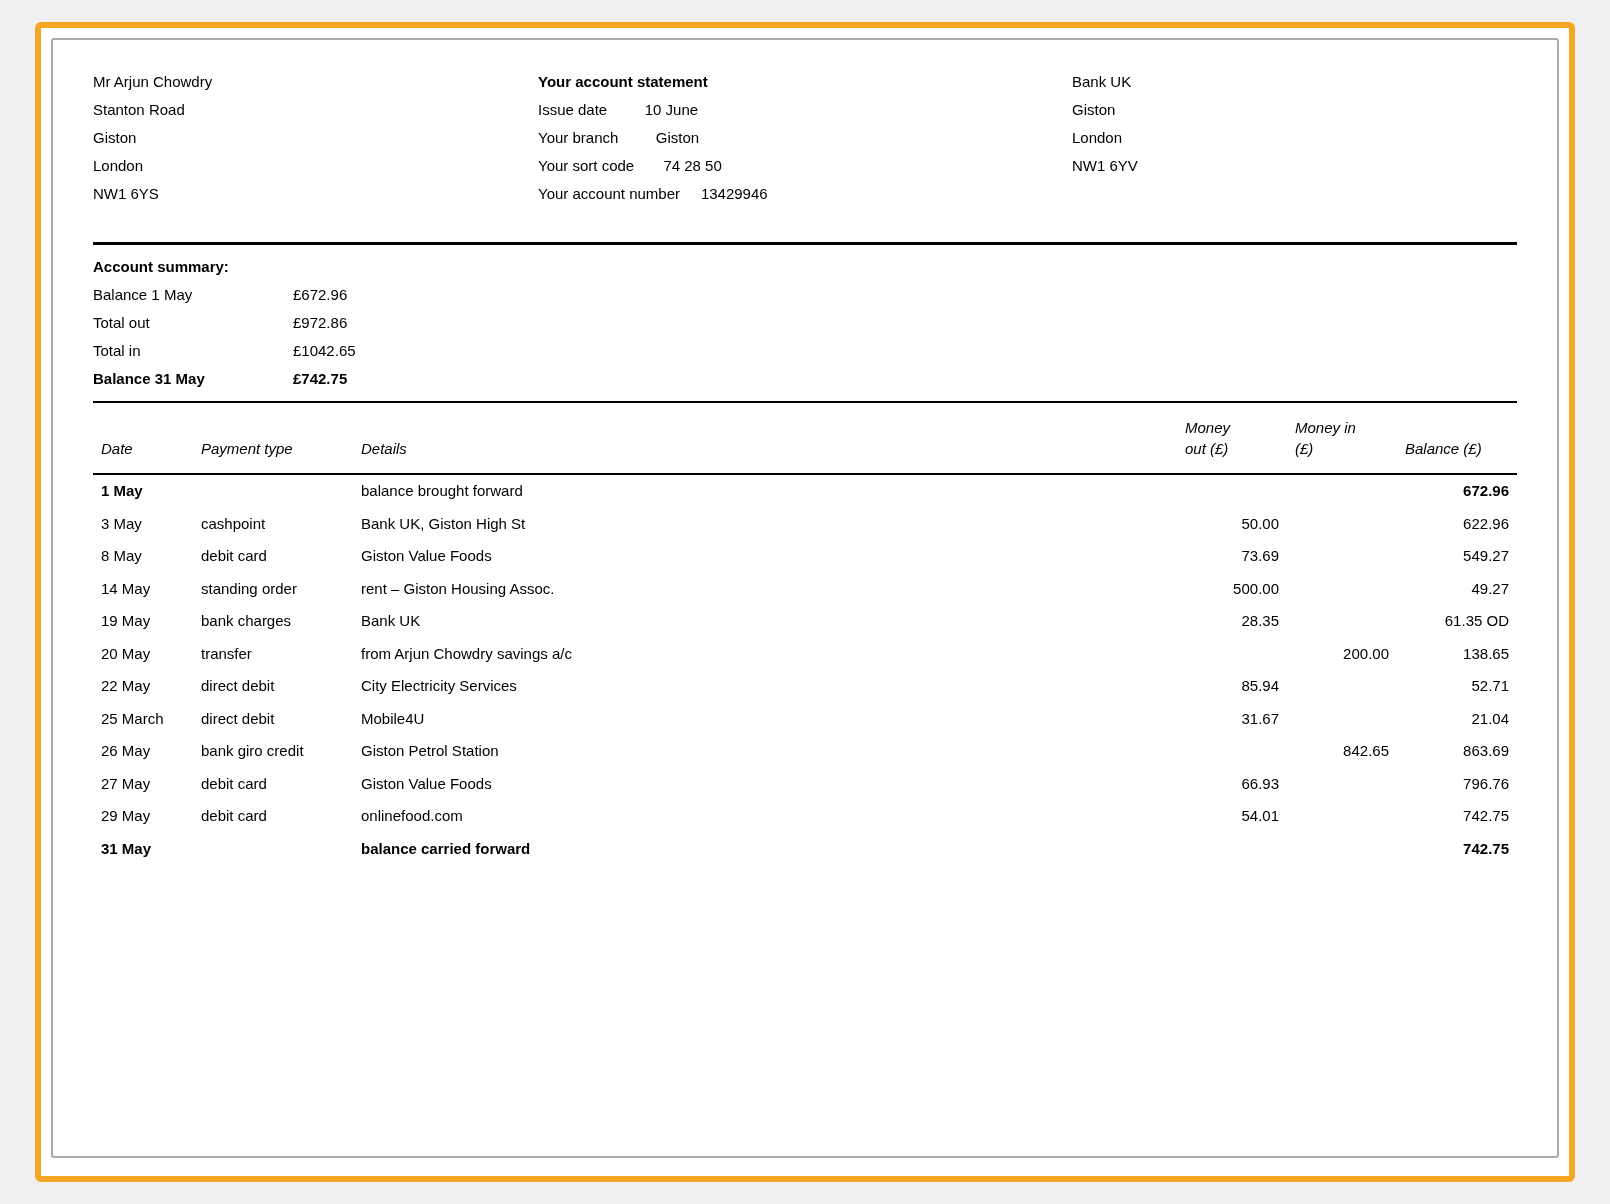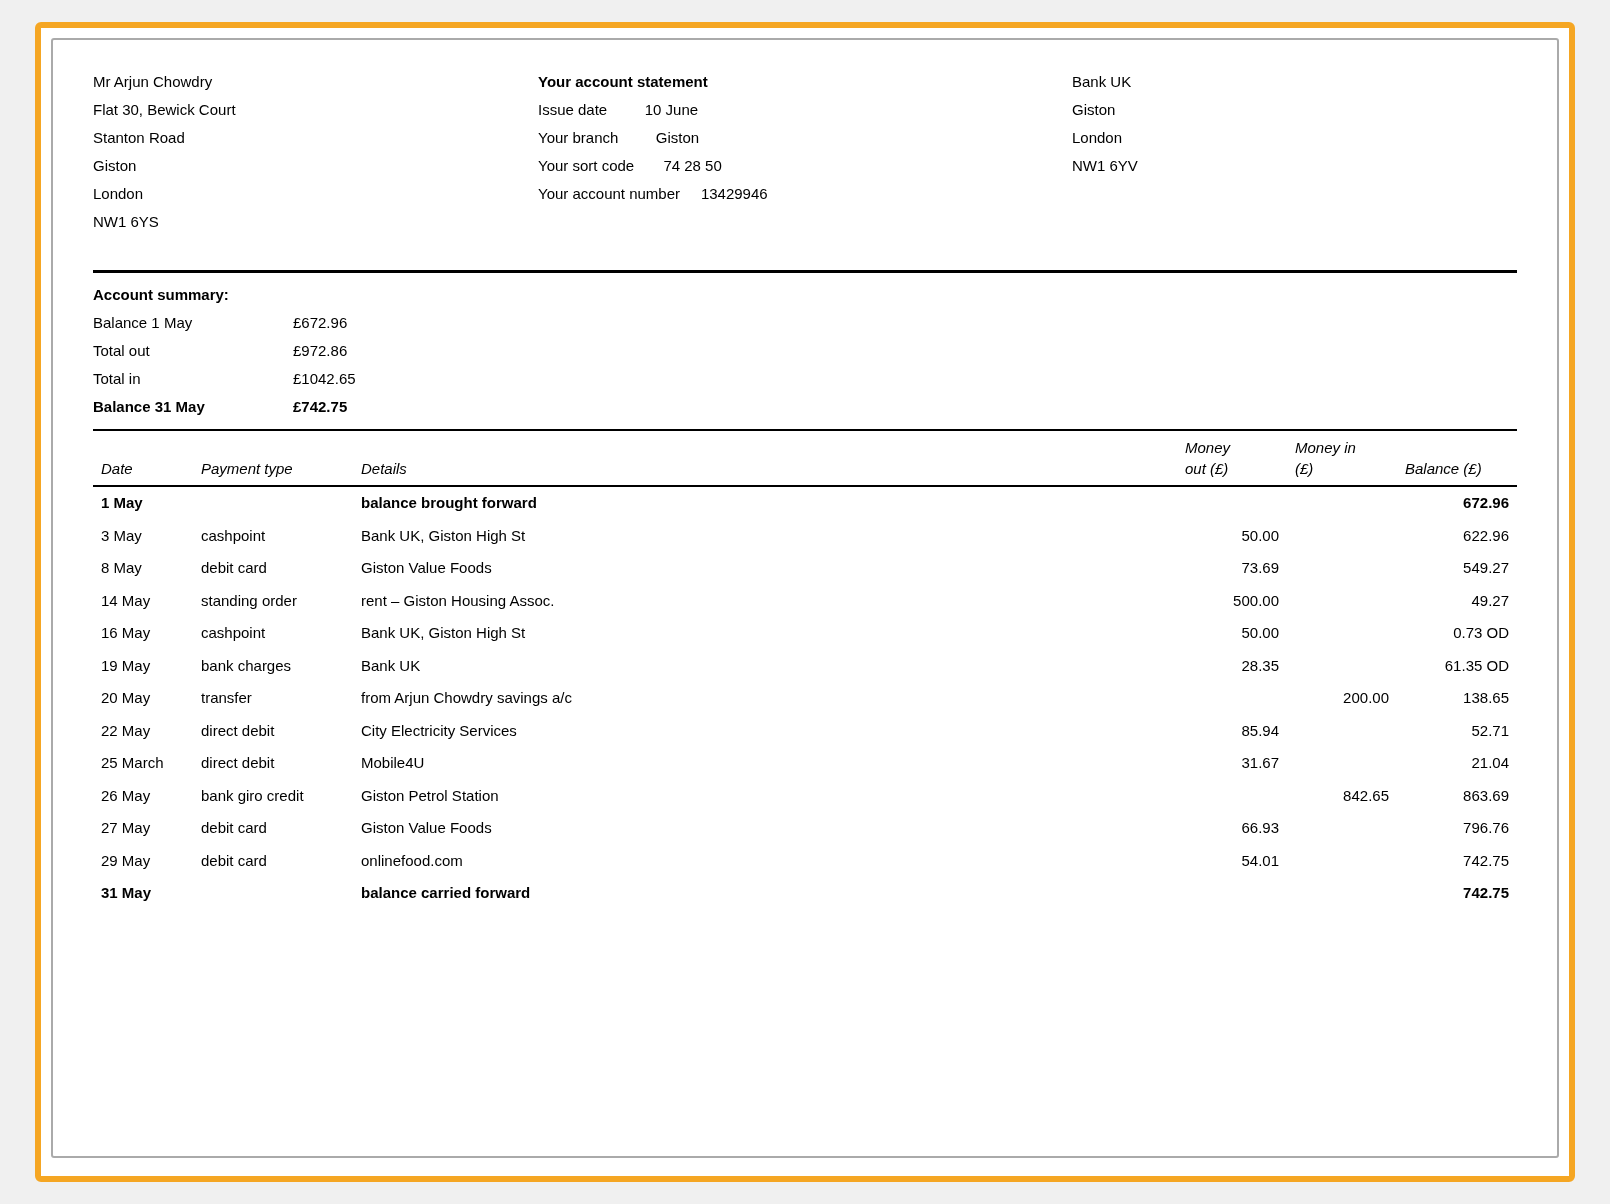--- a/index.html
+++ b/index.html
@@ -65,21 +65,21 @@
     
     .statement-table {
       width: 100%;
       border-collapse: collapse;
       margin-top: 5px;
     }
     .statement-table th {
       font-style: italic;
       font-weight: normal;
       text-align: left;
-      padding: 6px 8px;
+      padding: 14px 8px;
       vertical-align: bottom;
       border-top: 2px solid #000;
       border-bottom: 2px solid #000;
       line-height: 1.4;
     }
     .statement-table td {
       padding: 5px 8px;
       vertical-align: middle;
       line-height: 1.5;
     }
@@ -101,21 +101,20 @@
 </head>
 <body>
 
 <div class="outer-border">
   <div class="inner-border">
 
     <div class="header-section">
 
       <div class="header-left">
         <div class="header-line">Mr Arjun Chowdry</div>
-        <div class="header-line">Flat 30, Bewick Court</div>
         <div class="header-line">Stanton Road</div>
         <div class="header-line">Giston</div>
         <div class="header-line">London</div>
         <div class="header-line">NW1 6YS</div>
       </div>
 
       <div class="header-middle">
         <div class="header-line bold">Your account statement</div>
         <div class="header-line">
           <span>Issue date</span>&nbsp;&nbsp;&nbsp;&nbsp;&nbsp;&nbsp;&nbsp;&nbsp;
@@ -175,21 +174,21 @@
           <th class="col-details">Details</th>
           <th class="col-money-out th-money-out">Money<br>out (£)</th>
           <th class="col-money-in th-money-in">Money in<br>(£)</th>
           <th class="col-balance th-balance">Balance (£)</th>
         </tr>
       </thead>
       <tbody id="transactions-body">
       <tr class="first-data-row">
       <td class="col-date" style="font-weight:bold;">1 May</td>
       <td class="col-payment" style="font-weight:bold;"></td>
-      <td class="col-details" style="font-weight:bold;margin-left:28px;">balance brought forward</td>
+      <td class="col-details" style="font-weight:normal;margin-left:28px;">balance brought forward</td>
       <td class="col-money-out td-right" style="font-weight:bold;"></td>
       <td class="col-money-in td-right" style="font-weight:bold;"></td>
       <td class="col-balance td-right" style="font-weight:bold;">672.96</td>
     </tr>
           <tr>
       <td class="col-date" style="">3 May</td>
       <td class="col-payment" style="">cashpoint</td>
       <td class="col-details" style="">Bank UK, Giston High St</td>
       <td class="col-money-out td-right" style="">50.00</td>
       <td class="col-money-in td-right" style=""></td>
@@ -203,28 +202,20 @@
       <td class="col-money-in td-right" style=""></td>
       <td class="col-balance td-right" style="">549.27</td>
     </tr>
           <tr>
       <td class="col-date" style="">14 May</td>
       <td class="col-payment" style="">standing order</td>
       <td class="col-details" style="">rent – Giston Housing Assoc.</td>
       <td class="col-money-out td-right" style="">500.00</td>
       <td class="col-money-in td-right" style=""></td>
       <td class="col-balance td-right" style="">49.27</td>
-    </tr>
-          <tr>
-      <td class="col-date" style="">16 May</td>
-      <td class="col-payment" style="">cashpoint</td>
-      <td class="col-details" style="">Bank UK, Giston High St</td>
-      <td class="col-money-out td-right" style="">50.00</td>
-      <td class="col-money-in td-right" style=""></td>
-      <td class="col-balance td-right" style="">0.73 OD</td>
     </tr>
           <tr>
       <td class="col-date" style="">19 May</td>
       <td class="col-payment" style="">bank charges</td>
       <td class="col-details" style="">Bank UK</td>
       <td class="col-money-out td-right" style="">28.35</td>
       <td class="col-money-in td-right" style=""></td>
       <td class="col-balance td-right" style="">61.35 OD</td>
     </tr>
           <tr>

